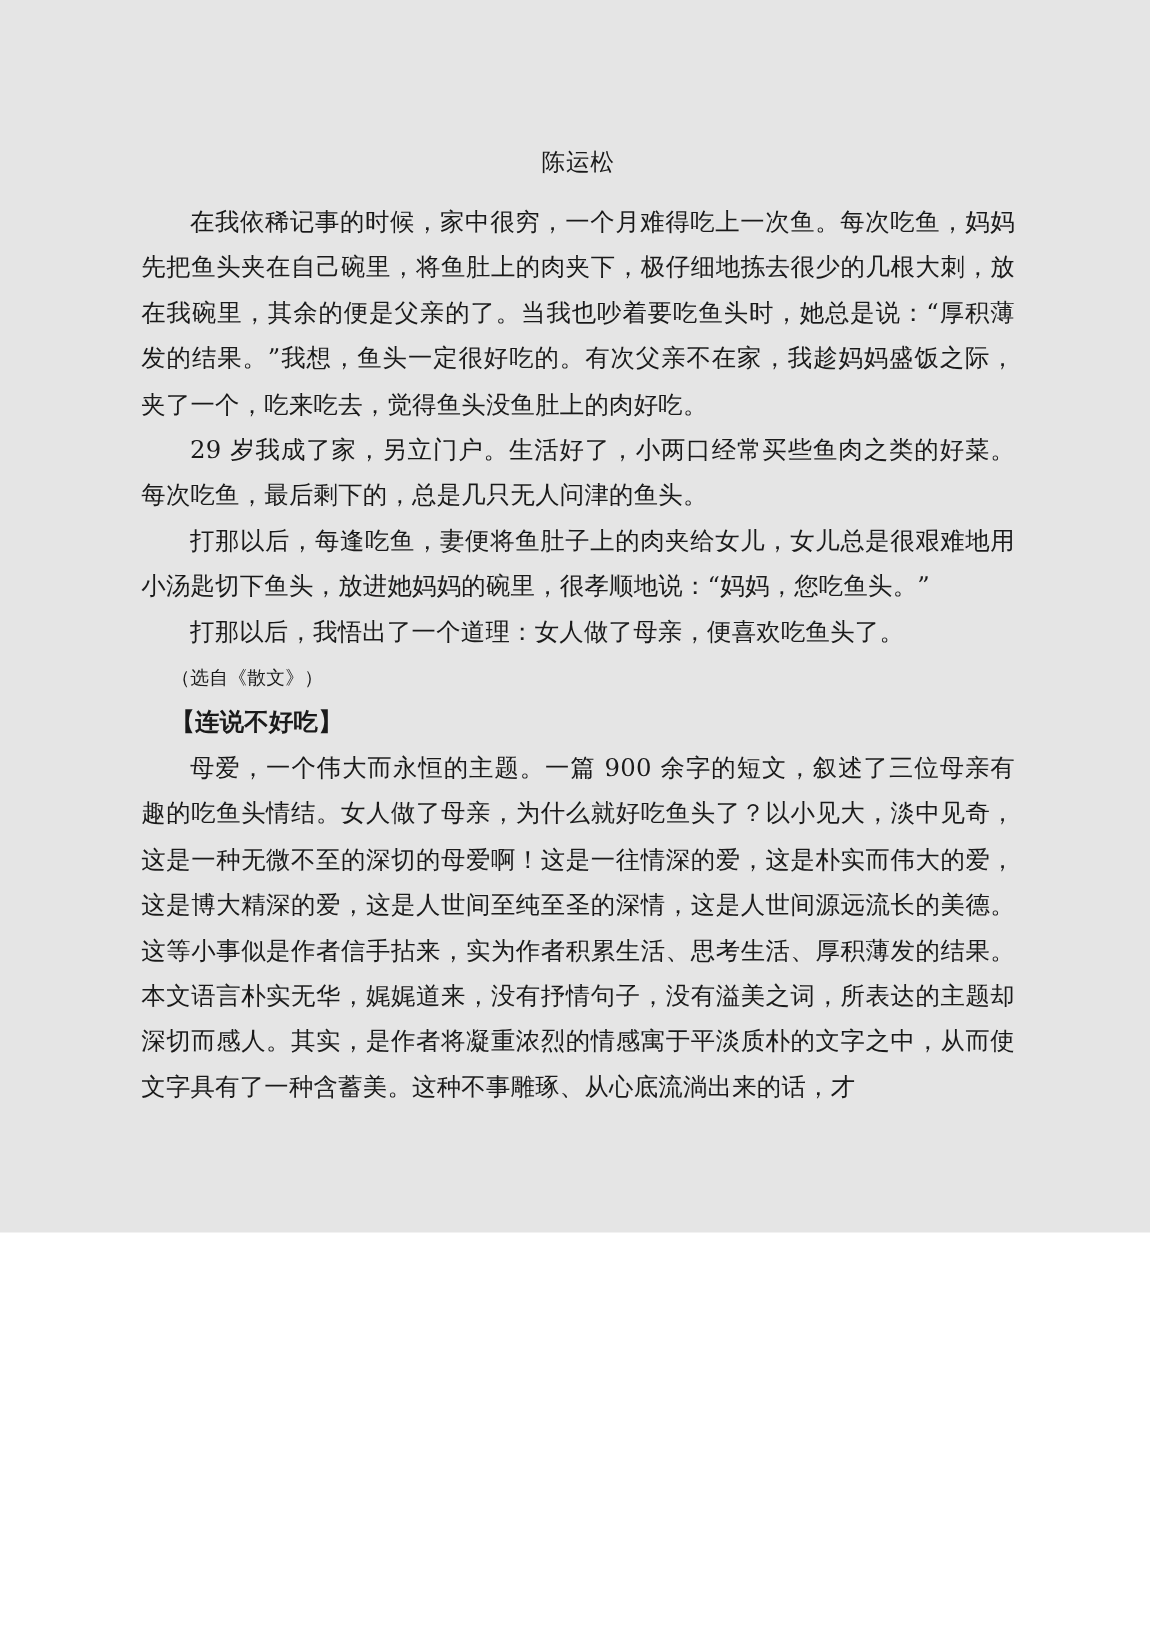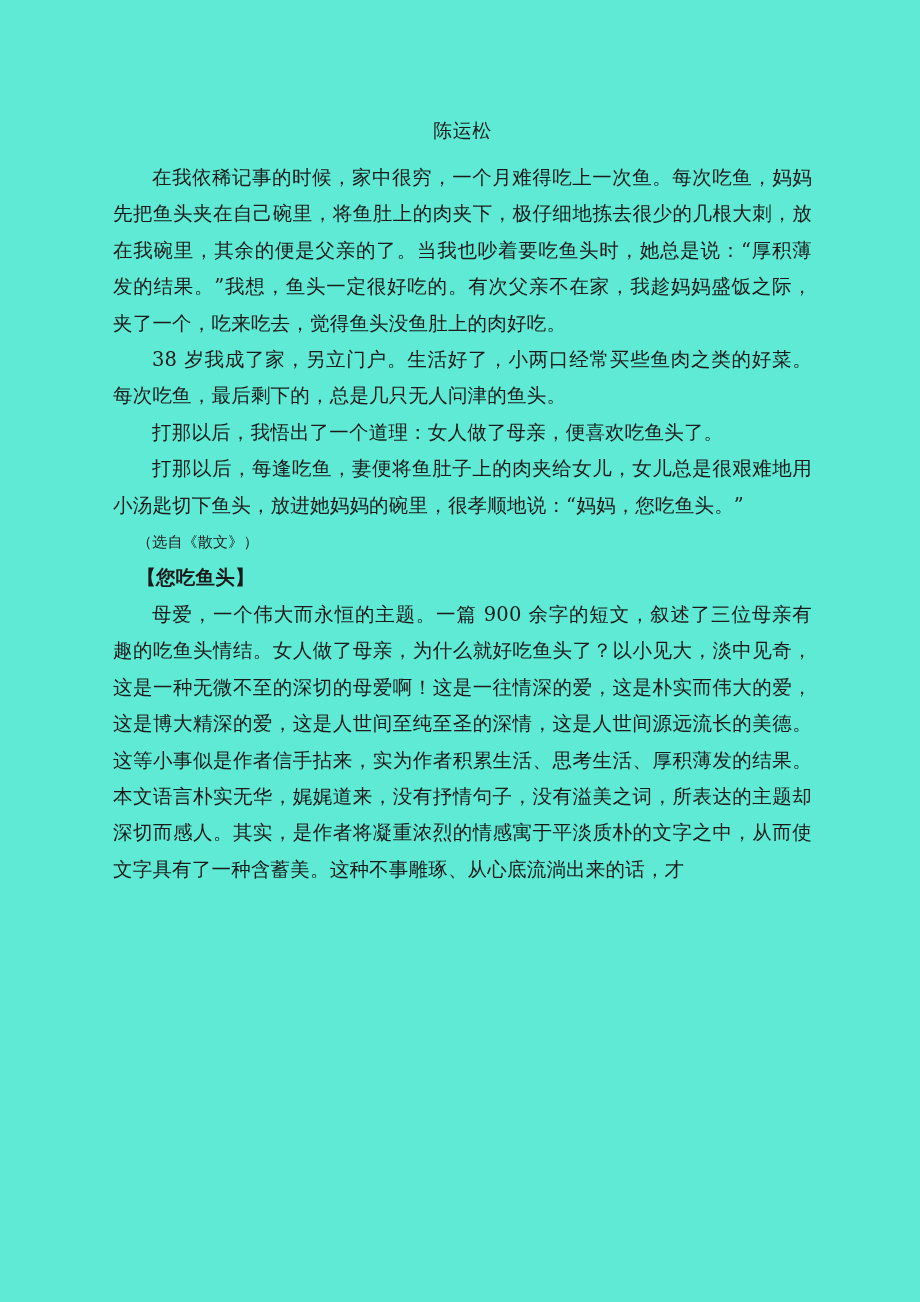--- a/index.html
+++ b/index.html
@@ -13,22 +13,22 @@
     height: 1302px;
     overflow: hidden;
     font-family: "DejaVu Serif", "Liberation Serif", serif;
     color: #1a1a1a;
     -webkit-font-smoothing: antialiased;
   }
 
   #page {
     position: relative;
     width: 920px;
-    height: 1302px;
-    background: #5eead4;
+    height: 986px;
+    background: #e5e5e5;
     box-sizing: border-box;
   }
 
   
   #content {
     position: absolute;
     left: 113px;
     top: 0;
     width: 699px;
   }
@@ -86,27 +86,27 @@
 <div id="page">
   <div id="content">
 
     <h1 class="doc-title">陈运松</h1>
 
     <div class="spacer-after-title"></div>
 
     <p class="para">在我依稀记事的时候，家中很穷，一个月难得吃上一次鱼。每次吃鱼，妈妈先把鱼头夹在自己碗里，将鱼肚上的肉夹下，极仔细地拣去很少的几根大刺，放在我碗里，其余的便是父亲的了。当我也吵着要吃鱼头时，她总是说：“厚积薄发的结果。”我想，鱼头一定很好吃的。有次父亲不在家，我趁妈妈盛饭之际，夹了一个，吃来吃去，觉得鱼头没鱼肚上的肉好吃。</p>
 
 
-    <p class="para">38 岁我成了家，另立门户。生活好了，小两口经常买些鱼肉之类的好菜。每次吃鱼，最后剩下的，总是几只无人问津的鱼头。</p>
+    <p class="para">29 岁我成了家，另立门户。生活好了，小两口经常买些鱼肉之类的好菜。每次吃鱼，最后剩下的，总是几只无人问津的鱼头。</p>
 
+
+    <p class="para">打那以后，每逢吃鱼，妻便将鱼肚子上的肉夹给女儿，女儿总是很艰难地用小汤匙切下鱼头，放进她妈妈的碗里，很孝顺地说：“妈妈，您吃鱼头。”</p>
 
     <p class="para">打那以后，我悟出了一个道理：女人做了母亲，便喜欢吃鱼头了。</p>
 
-    <p class="para">打那以后，每逢吃鱼，妻便将鱼肚子上的肉夹给女儿，女儿总是很艰难地用小汤匙切下鱼头，放进她妈妈的碗里，很孝顺地说：“妈妈，您吃鱼头。”</p>
-
     <p class="source">（选自《散文》）</p>
 
-    <p class="section-heading">【您吃鱼头】</p>
+    <p class="section-heading">【连说不好吃】</p>
 
     <p class="para">母爱，一个伟大而永恒的主题。一篇 900 余字的短文，叙述了三位母亲有趣的吃鱼头情结。女人做了母亲，为什么就好吃鱼头了？以小见大，淡中见奇，这是一种无微不至的深切的母爱啊！这是一往情深的爱，这是朴实而伟大的爱，这是博大精深的爱，这是人世间至纯至圣的深情，这是人世间源远流长的美德。这等小事似是作者信手拈来，实为作者积累生活、思考生活、厚积薄发的结果。本文语言朴实无华，娓娓道来，没有抒情句子，没有溢美之词，所表达的主题却深切而感人。其实，是作者将凝重浓烈的情感寓于平淡质朴的文字之中，从而使文字具有了一种含蓄美。这种不事雕琢、从心底流淌出来的话，才</p>
 
   </div>
 </div>
 
 </body></html>

